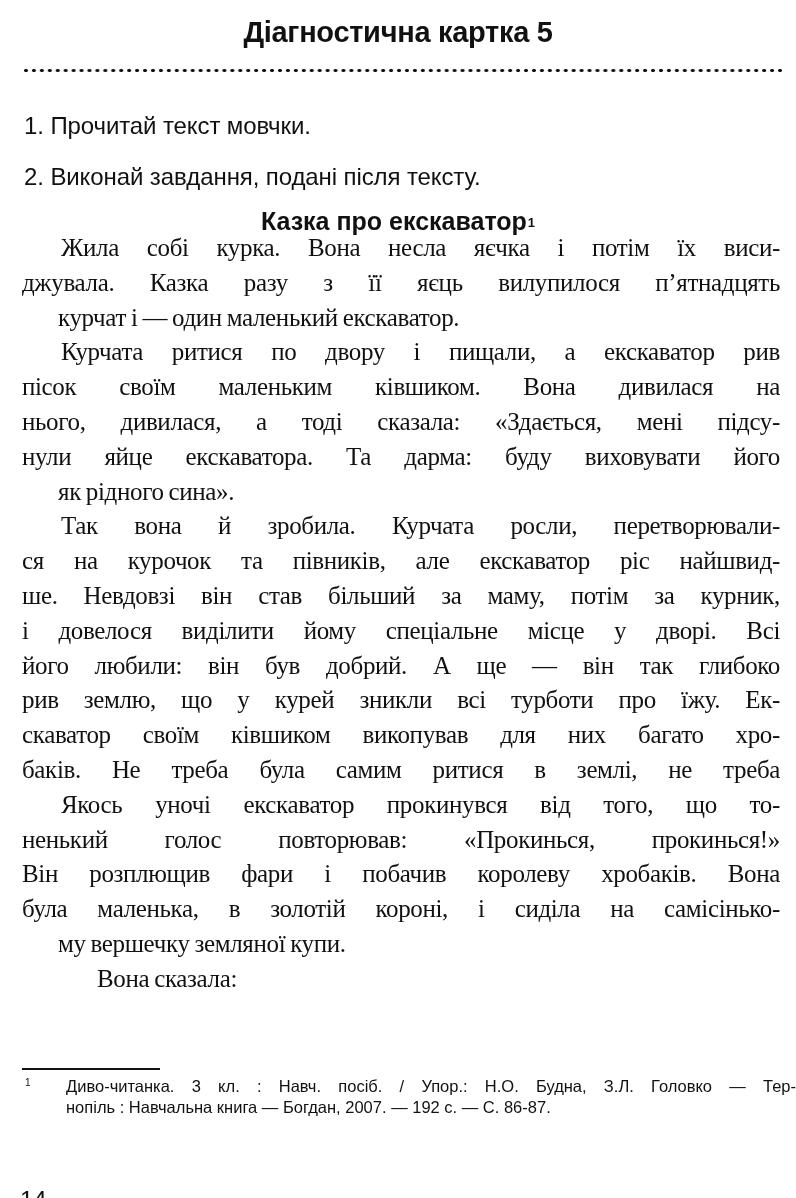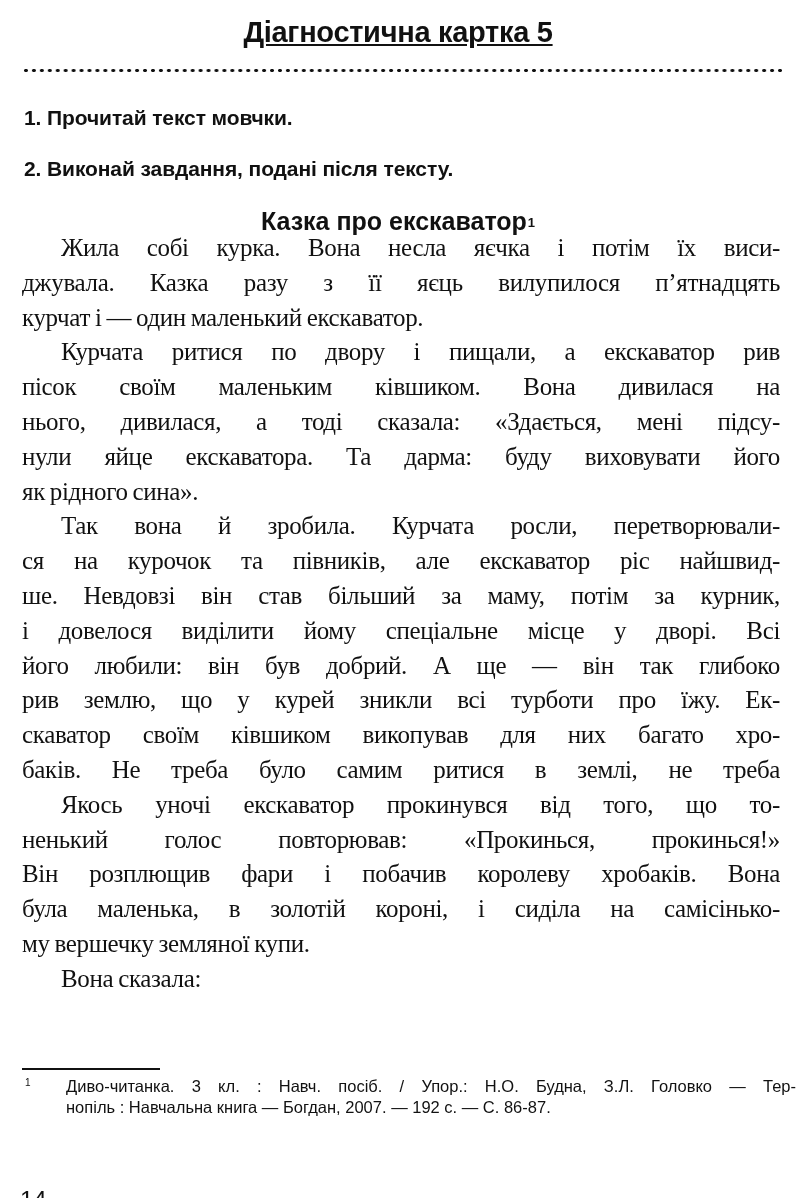--- a/index.html
+++ b/index.html
@@ -32,24 +32,25 @@
       top: 68px;
       width: 760px;
       height: 5px;
       background-image: radial-gradient(circle, #111 1.6px, transparent 2px);
       background-size: 7.95px 5px;
       background-repeat: repeat-x;
     }
     .instruction {
       position: absolute;
       left: 24px;
-      font-weight: bold;
-      font-size: 21px;
+      font-weight: normal;
+      font-size: 24px;
       line-height: 26px;
       letter-spacing: -0.1px;
+      margin-top: 8px;
     }
     .instruction.i1 { top: 105px; }
     .instruction.i2 { top: 156px; }
 
     .story-title {
       position: absolute;
       left: 0;
       top: 199px;
       width: 796px;
       text-align: center;
@@ -77,20 +78,21 @@
       font-size: 25px;
       white-space: nowrap;
       text-align: justify;
       text-align-last: justify;
       letter-spacing: -0.35px;
       word-spacing: -1px;
       font-family: Liberation Serif, serif;
     }
     .story-line.last {
       text-align-last: left;
+      margin-left: 36px;
     }
     .story-line.indent {
       padding-left: 39px;
     }
     .footnote-rule {
       position: absolute;
       left: 22px;
       top: 1068px;
       width: 138px;
       height: 2px;
@@ -127,21 +129,21 @@
       left: 20px;
       top: 1157px;
       font-size: 24px;
       line-height: 30px;
       margin-top: 28px;
     }
   </style>
 </head>
 <body>
 
-<h1 class="page-title" style="margin:0;text-decoration:underline;">Діагностична картка 5</h1>
+<h1 class="page-title" style="margin:0;">Діагностична картка 5</h1>
 
 <div class="dotted-rule"></div>
 
 <div class="instruction i1">1. Прочитай текст мовчки.</div>
 <div class="instruction i2">2. Виконай завдання, подані після тексту.</div>
 
 <div class="story-title">
   <span>Казка про екскаватор</span><sup>1</sup>
 </div>
 
@@ -162,21 +164,21 @@
   </div>
 
   <div>
     <span class="story-line indent">Так вона й зробила. Курчата росли, перетворювали-</span>
     <span class="story-line">ся на курочок та півників, але екскаватор ріс найшвид-</span>
     <span class="story-line">ше. Невдовзі він став більший за маму, потім за курник,</span>
     <span class="story-line">і довелося виділити йому спеціальне місце у дворі. Всі</span>
     <span class="story-line">його любили: він був добрий. А ще — він так глибоко</span>
     <span class="story-line">рив землю, що у курей зникли всі турботи про їжу. Ек-</span>
     <span class="story-line">скаватор своїм ківшиком викопував для них багато хро-</span>
-    <span class="story-line">баків. Не треба було самим ритися в землі, не треба</span>
+    <span class="story-line">баків. Не треба була самим ритися в землі, не треба</span>
   </div>
 
   <div>
     <span class="story-line indent">Якось уночі екскаватор прокинувся від того, що то-</span>
     <span class="story-line">ненький голос повторював: «Прокинься, прокинься!»</span>
     <span class="story-line">Він розплющив фари і побачив королеву хробаків. Вона</span>
     <span class="story-line">була маленька, в золотій короні, і сиділа на самісінько-</span>
     <span class="story-line last">му вершечку земляної купи.</span>
   </div>
 

